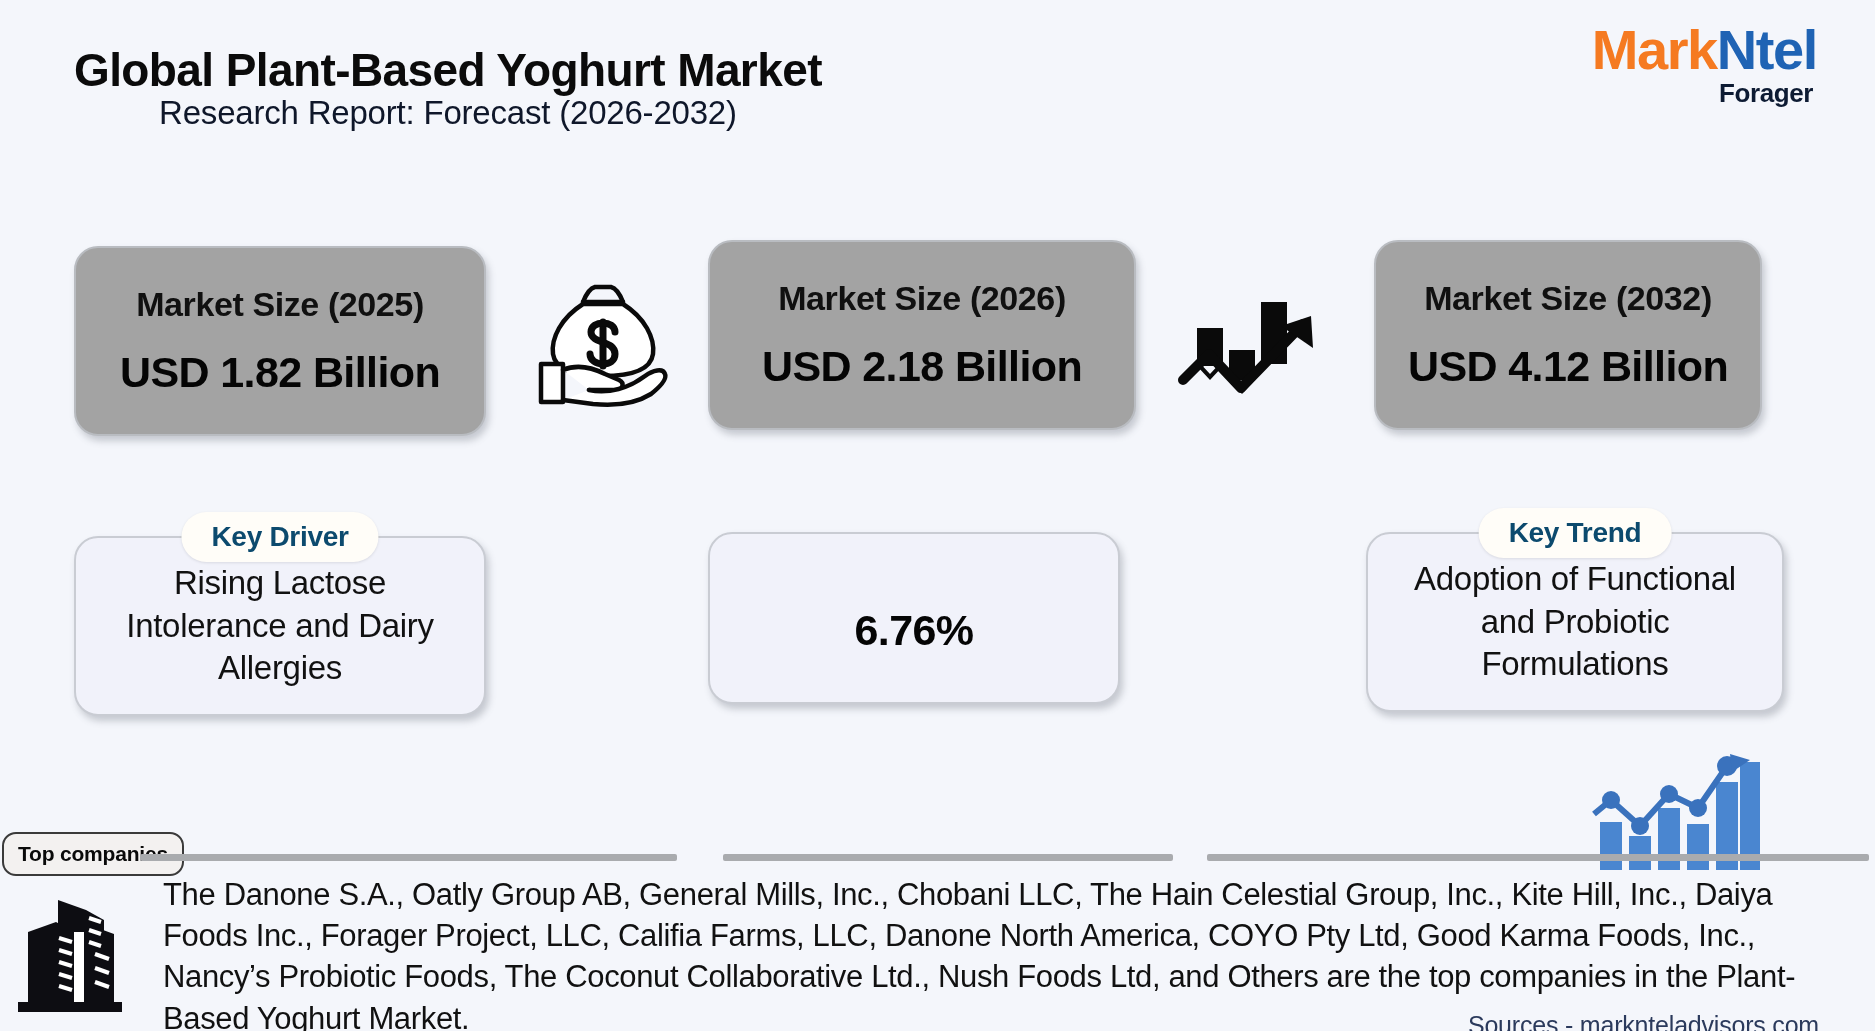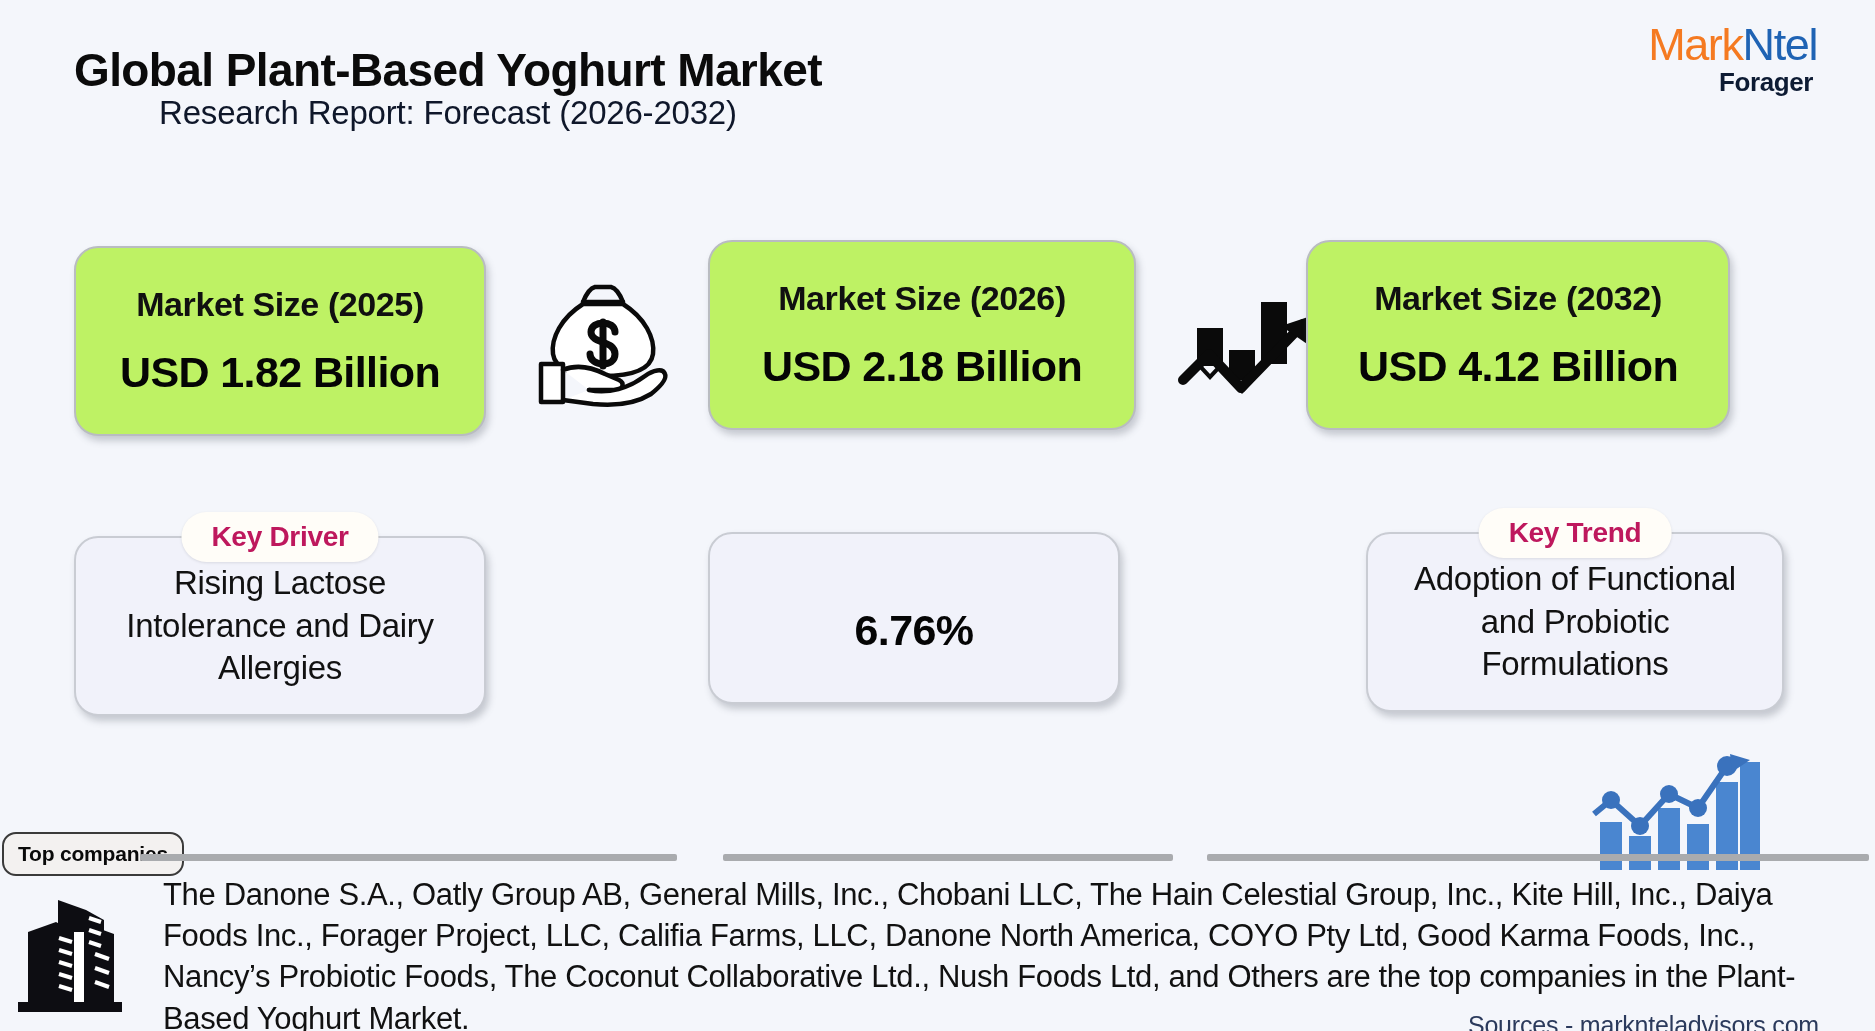--- a/index.html
+++ b/index.html
@@ -15,56 +15,56 @@
   .header{position:absolute;left:74px;top:46px;}
   .title{
     font-size:46px;font-weight:bold;letter-spacing:-0.6px;
     color:#0b0b0b;line-height:1.05;white-space:nowrap;
   }
   .subtitle{
     font-size:33px;font-weight:normal;color:#0f172a;
     margin-top:0;letter-spacing:-0.2px;white-space:nowrap;text-align:center;
   }
   .logo{position:absolute;right:58px;top:22px;text-align:right;line-height:1;}
-  .logo-top{font-size:45px;font-weight:normal;letter-spacing:-1.4px;}
+  .logo-top{font-size:56px;font-weight:bold;letter-spacing:-1.4px;}
   .logo-mark{color:#f57a21;}
   .logo-ntel{color:#1f63b4;}
   .logo-sub{font-size:26px;font-weight:bold;color:#0d1b33;margin-top:2px;letter-spacing:-0.4px;padding-right:4px;}
 
   
   .card{
     position:absolute;
-    background:#bef264;
+    background:#a3a3a3;
     border:2px solid #b9bcc1;
     border-radius:24px;
     box-shadow:3px 5px 7px rgba(90,95,110,.30);
     box-sizing:border-box;
     display:flex;flex-direction:column;
     align-items:center;justify-content:center;
   }
   .card.alt{background:#f1f2fa;border-color:#c9ccd3;}
   .card-label{font-size:34px;font-weight:bold;color:#101010;letter-spacing:-0.4px;white-space:nowrap;}
   .card-value{font-size:43px;font-weight:bold;color:#050505;letter-spacing:-0.6px;margin-top:24px;white-space:nowrap;}
   .card-text{font-size:33px;line-height:1.3;color:#111;text-align:center;letter-spacing:-0.3px;padding:0 18px;}
 
   
   #card-2025{left:74px;  top:246px;width:412px;height:190px;}
   #card-2026{left:708px; top:240px;width:428px;height:190px;}
-  #card-2032{left:1306px;top:240px;width:424px;height:190px;}
+  #card-2032{left:1374px;top:240px;width:388px;height:190px;}
 
   
   #card-driver{left:74px;  top:536px;width:412px;height:180px;}
   #card-cagr{left:708px;   top:532px;width:412px;height:172px;}
   #card-trend{left:1366px; top:532px;width:418px;height:180px;}
 
   
   .pill{
     position:absolute;top:-26px;left:50%;transform:translateX(-50%);
     background:#fffdf8;border-radius:26px;
-    padding:9px 30px;font-size:28px;font-weight:bold;color:#be185d;
+    padding:9px 30px;font-size:28px;font-weight:bold;color:#0c4a6e;
     white-space:nowrap;letter-spacing:-0.3px;
     box-shadow:0 1px 3px rgba(0,0,0,.10);
   }
 
   
   .icon-money{position:absolute;left:533px;top:278px;width:140px;height:130px;}
   .icon-growth{position:absolute;left:1175px;top:282px;width:150px;height:120px;}
   .icon-bluechart{position:absolute;left:1580px;top:748px;width:180px;height:122px;}
   .icon-buildings{position:absolute;left:14px;top:888px;width:110px;height:128px;}
 

